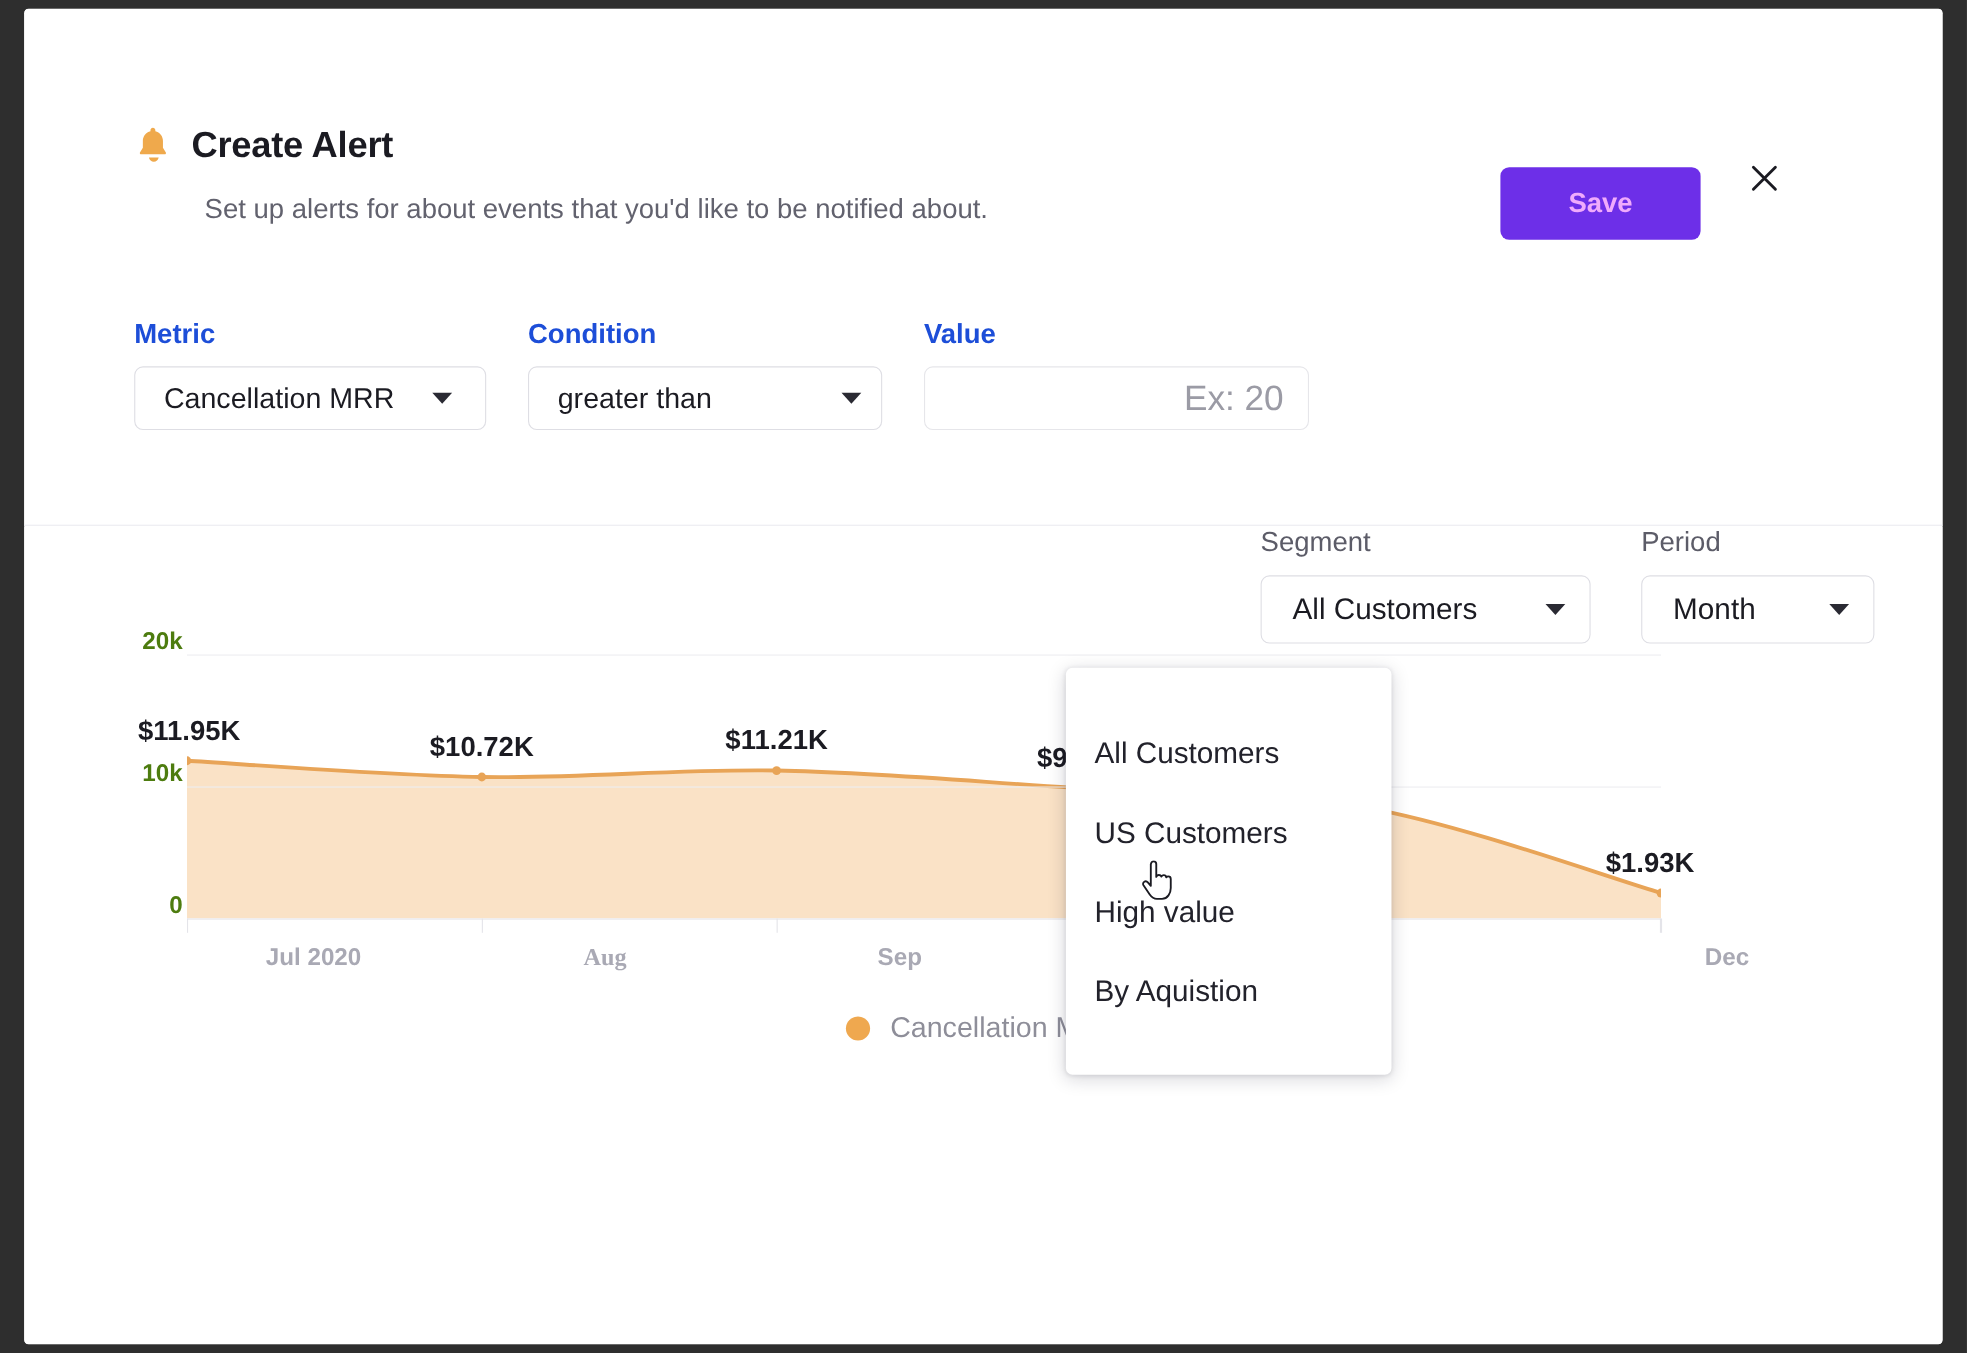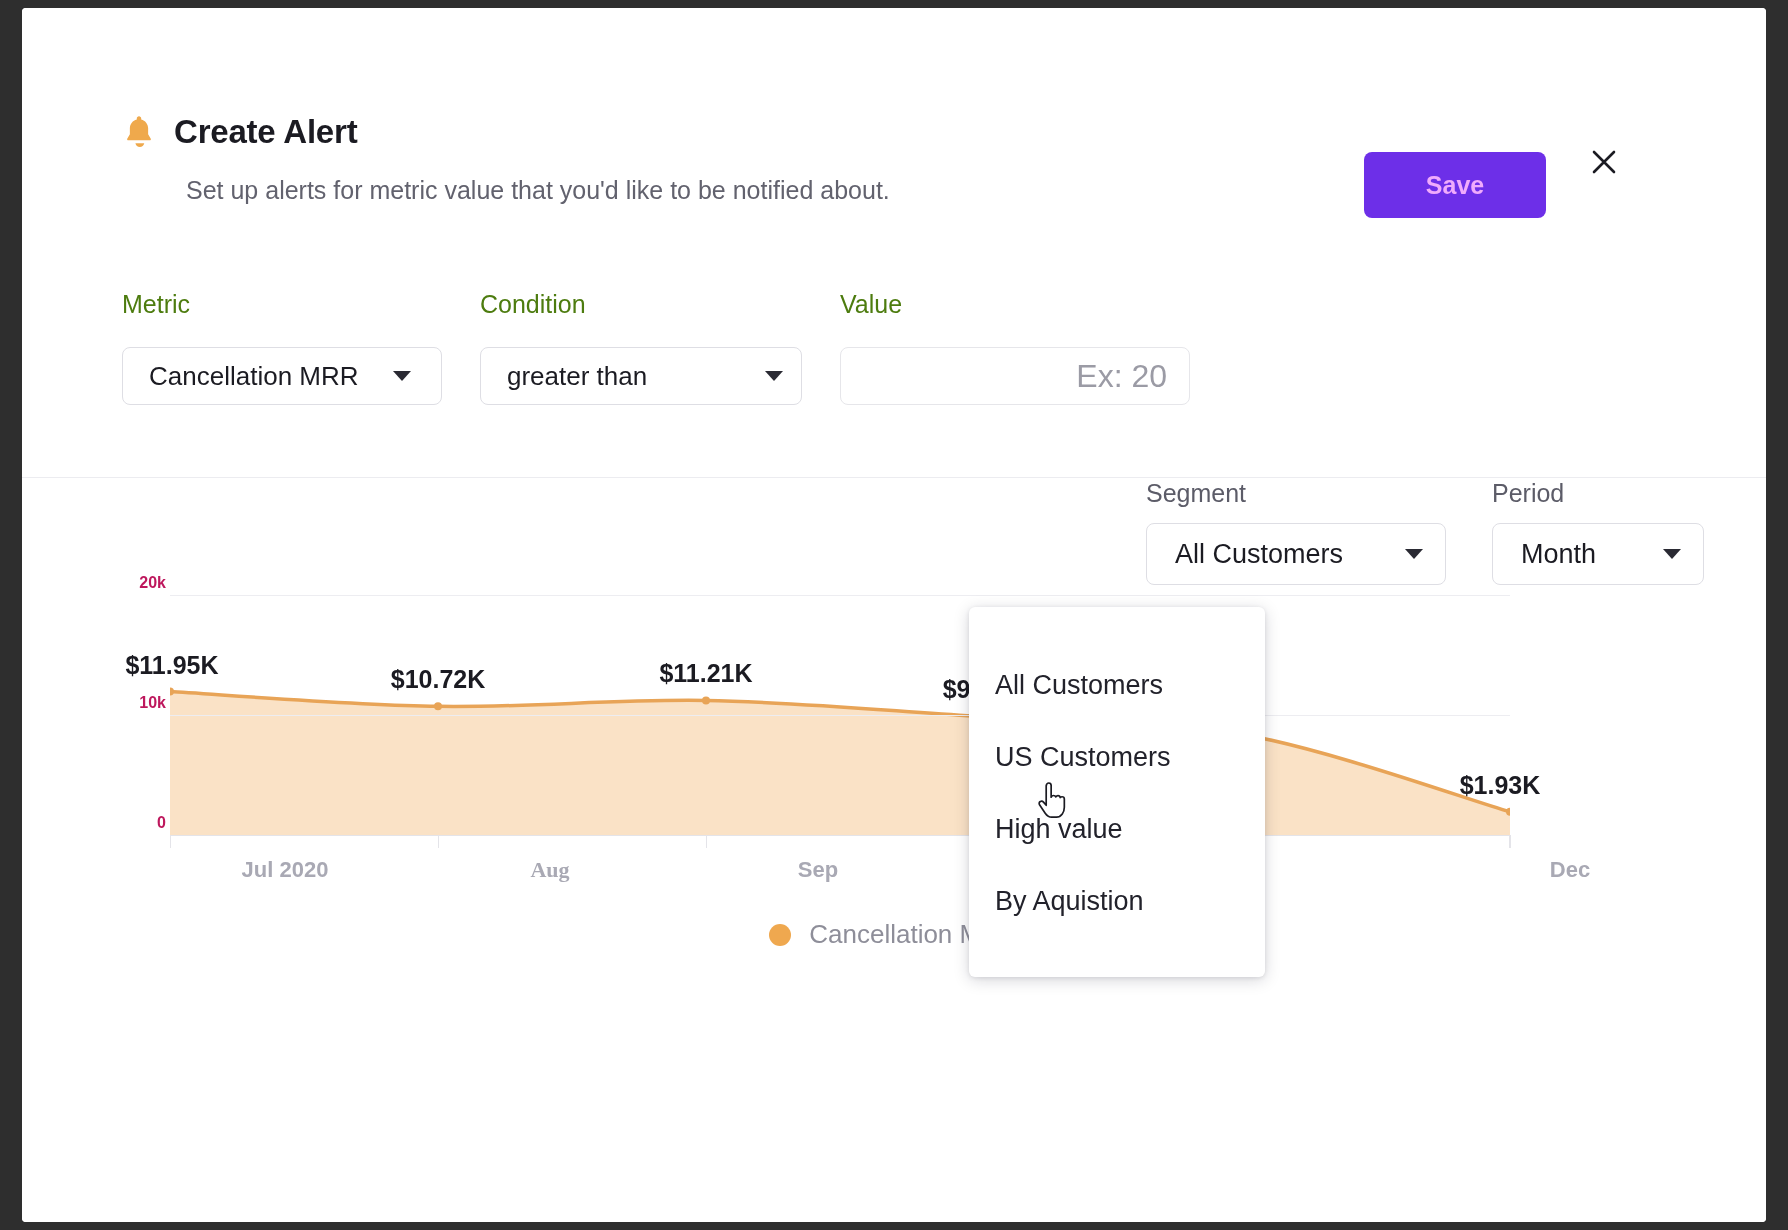--- a/index.html
+++ b/index.html
@@ -60,21 +60,21 @@
     width: 40px; height: 40px;
     background: none; border: none;
     cursor: pointer; padding: 0;
   }
   .close-button svg { display: block; }
 
   
   .form-row { position: absolute; left: 100px; top: 282px; display: flex; gap: 38px; }
   .field { display: flex; flex-direction: column; }
   .field-label {
-    font-size: 25px; color: #4d7c0f; margin-bottom: 28px; font-weight: 400;
+    font-size: 25px; color: #1d4ed8; margin-bottom: 14px; font-weight: 700;
   }
   .select-box {
     height: 58px;
     border: 1px solid #dedee4;
     border-radius: 8px;
     background: #fff;
     display: flex; align-items: center;
     padding: 0 18px 0 26px;
     cursor: pointer;
     position: relative;
@@ -155,21 +155,21 @@
 
   
   .plot {
     position: absolute;
     left: 148px; top: 116px;
     width: 1340px; height: 240px;
   }
   .ylabels { position: absolute; left: 88px; top: 104px; width: 56px; height: 260px; }
   .ylabel {
     position: absolute; right: 0;
-    font-size: 16px; color: #be185d; font-weight: 700;
+    font-size: 22px; color: #4d7c0f; font-weight: 700;
     transform: translateY(-50%);
   }
   .gridline {
     position: absolute; left: 0; width: 100%;
     height: 1px; background: #ededf1;
   }
   .xaxis {
     position: absolute; left: 148px; top: 356px;
     width: 1340px; height: 1px; background: #e4e4e9;
   }
@@ -208,21 +208,21 @@
     <div class="title-row">
       <span>
         <svg class="bell-icon" viewBox="0 0 24 26">
           <path d="M12 1.6c-.9 0-1.6.7-1.6 1.6v.7C7.5 4.6 5.4 7.2 5.4 10.3v4.4l-1.9 3.1c-.3.5.1 1.2.7 1.2h15.6c.6 0 1-.7.7-1.2l-1.9-3.1v-4.4c0-3.1-2.1-5.7-5-6.4v-.7c0-.9-.7-1.6-1.6-1.6z" fill="#efa94c"></path>
           <path d="M9.4 21.1c.3 1.6 1.6 2.8 3.2 2.8s2.9-1.2 3.2-2.8H9.4z" fill="#efa94c"></path>
         </svg>
       </span>
       <div class="page-title">Create Alert</div>
     </div>
 
-    <div class="subtitle">Set up alerts for metric value that you'd like to be notified about.</div>
+    <div class="subtitle">Set up alerts for about events that you'd like to be notified about.</div>
 
     <button class="save-button">Save</button>
 
     <button class="close-button">
       <svg width="40" height="40" viewBox="0 0 40 40">
         <path d="M10 10 L30 30 M30 10 L10 30" stroke="#1b1b22" stroke-width="2.6" stroke-linecap="round"></path>
       </svg>
     </button>
 
     <div class="form-row">

